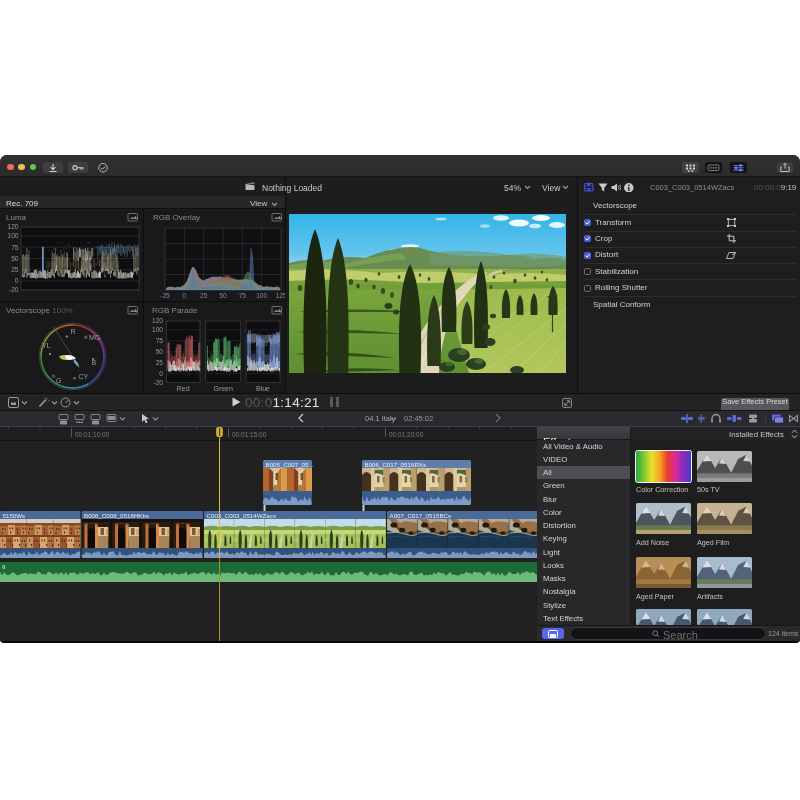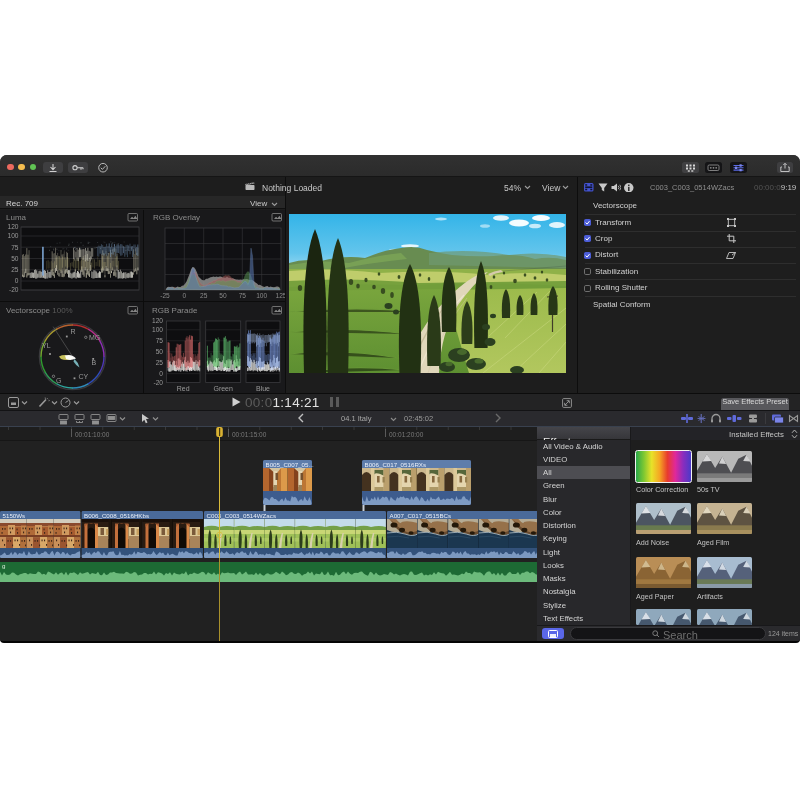--- a/index.html
+++ b/index.html
@@ -1104,21 +1104,21 @@
 </g>
 <path d="M62 4.5l2.5 2.5L67 4.5" stroke="#909090" stroke-width="1.2" fill="none"></path>
 </svg>
 <svg class="abs" style="left:140px;top:257.5px" width="22" height="12">
       <path d="M2 1l0 8 2.3-2.2 1.5 3.4 1.7-0.8-1.5-3.3 3-0.3z" fill="#c8c8c8"></path>
       <path d="M13 4.5l2.5 2.5L18 4.5" stroke="#909090" stroke-width="1.2" fill="none"></path>
     </svg>
 <svg class="abs" style="left:297px;top:258px" width="8" height="10">
       <path d="M6 1L2 5l4 4" stroke="#c0c0c0" stroke-width="1.4" fill="none"></path>
     </svg>
-<div class="t" style="left:341px;top:259px;font-size:7.5px;color:#a8a8a8">04.1 Italy</div>
+<div class="t" style="left:365px;top:259px;font-size:7.5px;color:#a8a8a8">04.1 Italy</div>
 <svg class="abs" style="left:390px;top:261.5px" width="7" height="5">
       <path d="M1 1l2.5 2.5L6 1" stroke="#8a8a8a" stroke-width="1.1" fill="none"></path>
     </svg>
 <div class="t" style="left:404px;top:259px;font-size:7.5px;color:#9a9a9a">02:45:02</div>
 <svg class="abs" style="left:494px;top:258px" width="8" height="10">
       <path d="M2 1l4 4-4 4" stroke="#6a6a6a" stroke-width="1.4" fill="none"></path>
     </svg>
 <svg class="abs" style="left:681px;top:258px" width="119" height="11">
 <g fill="#5f6ada">
         <rect x="0" y="4" width="5" height="3" rx="1"></rect>

